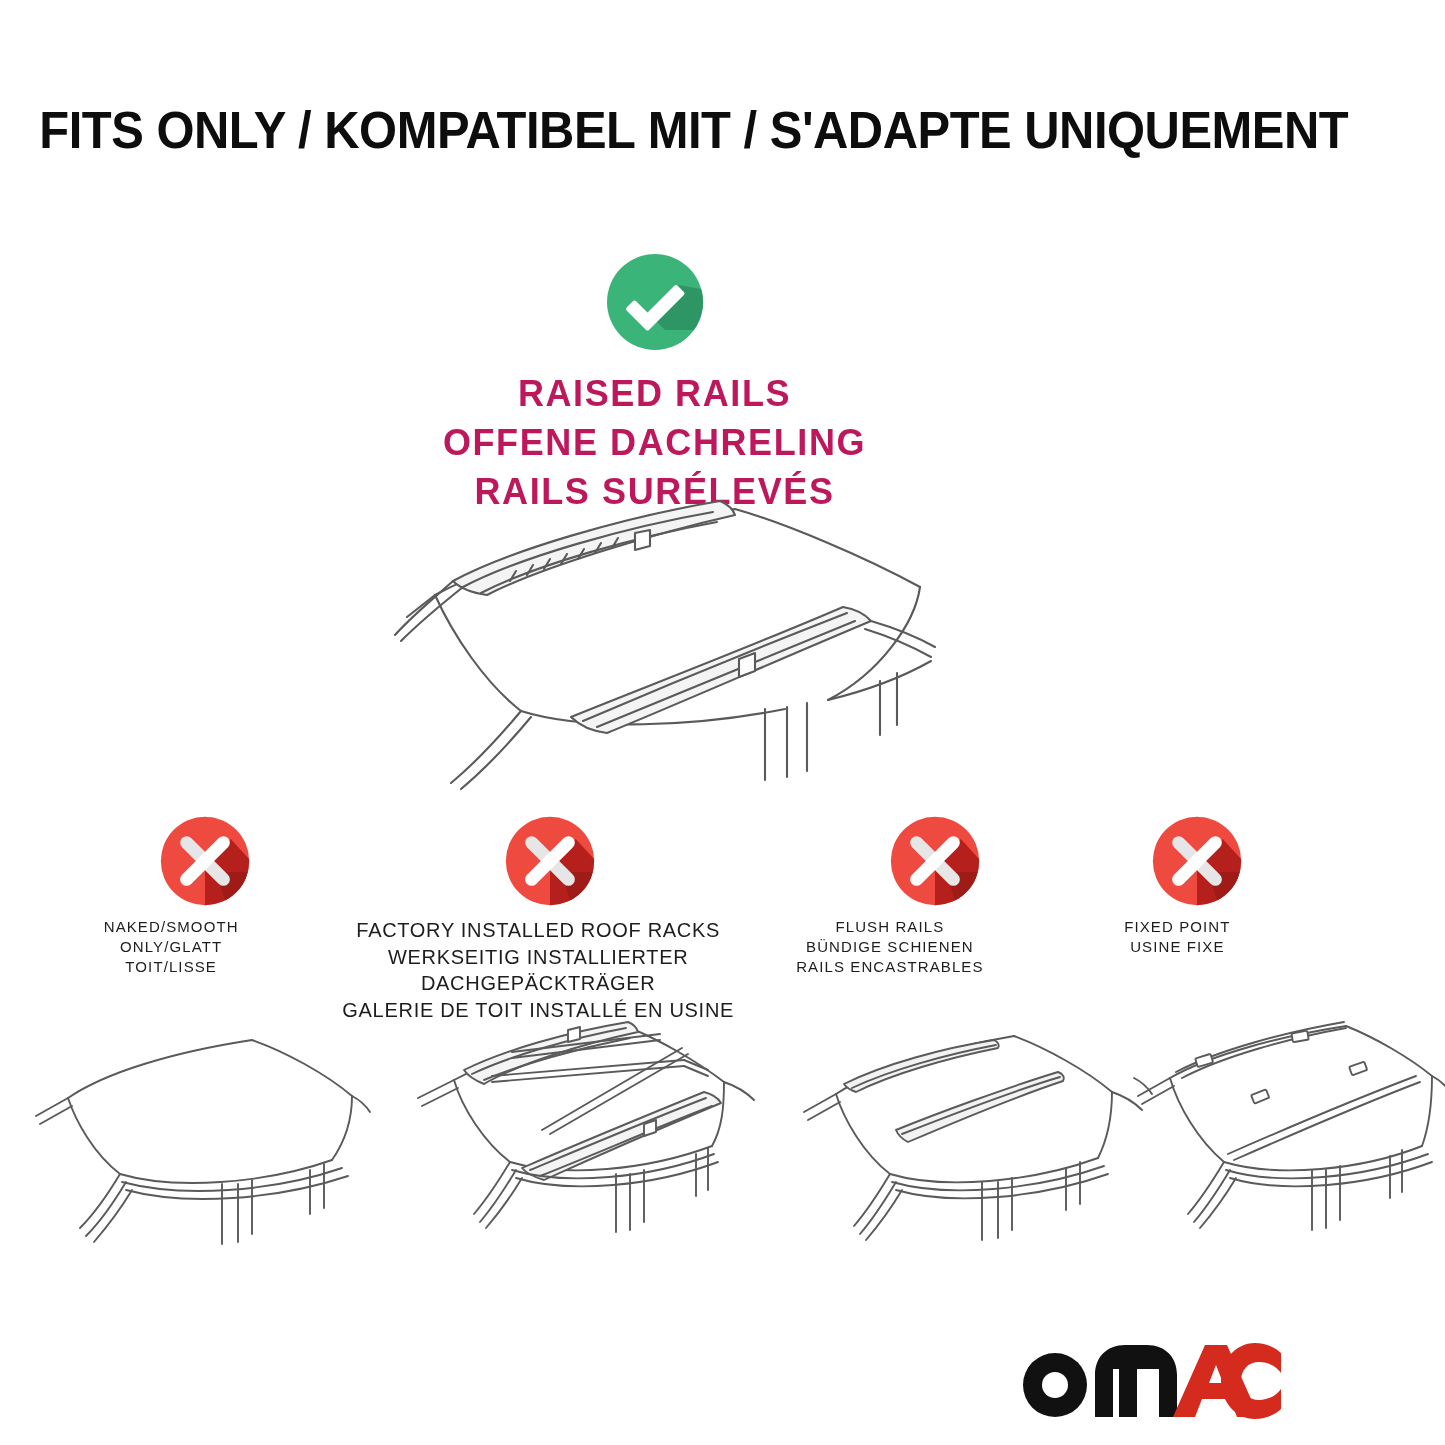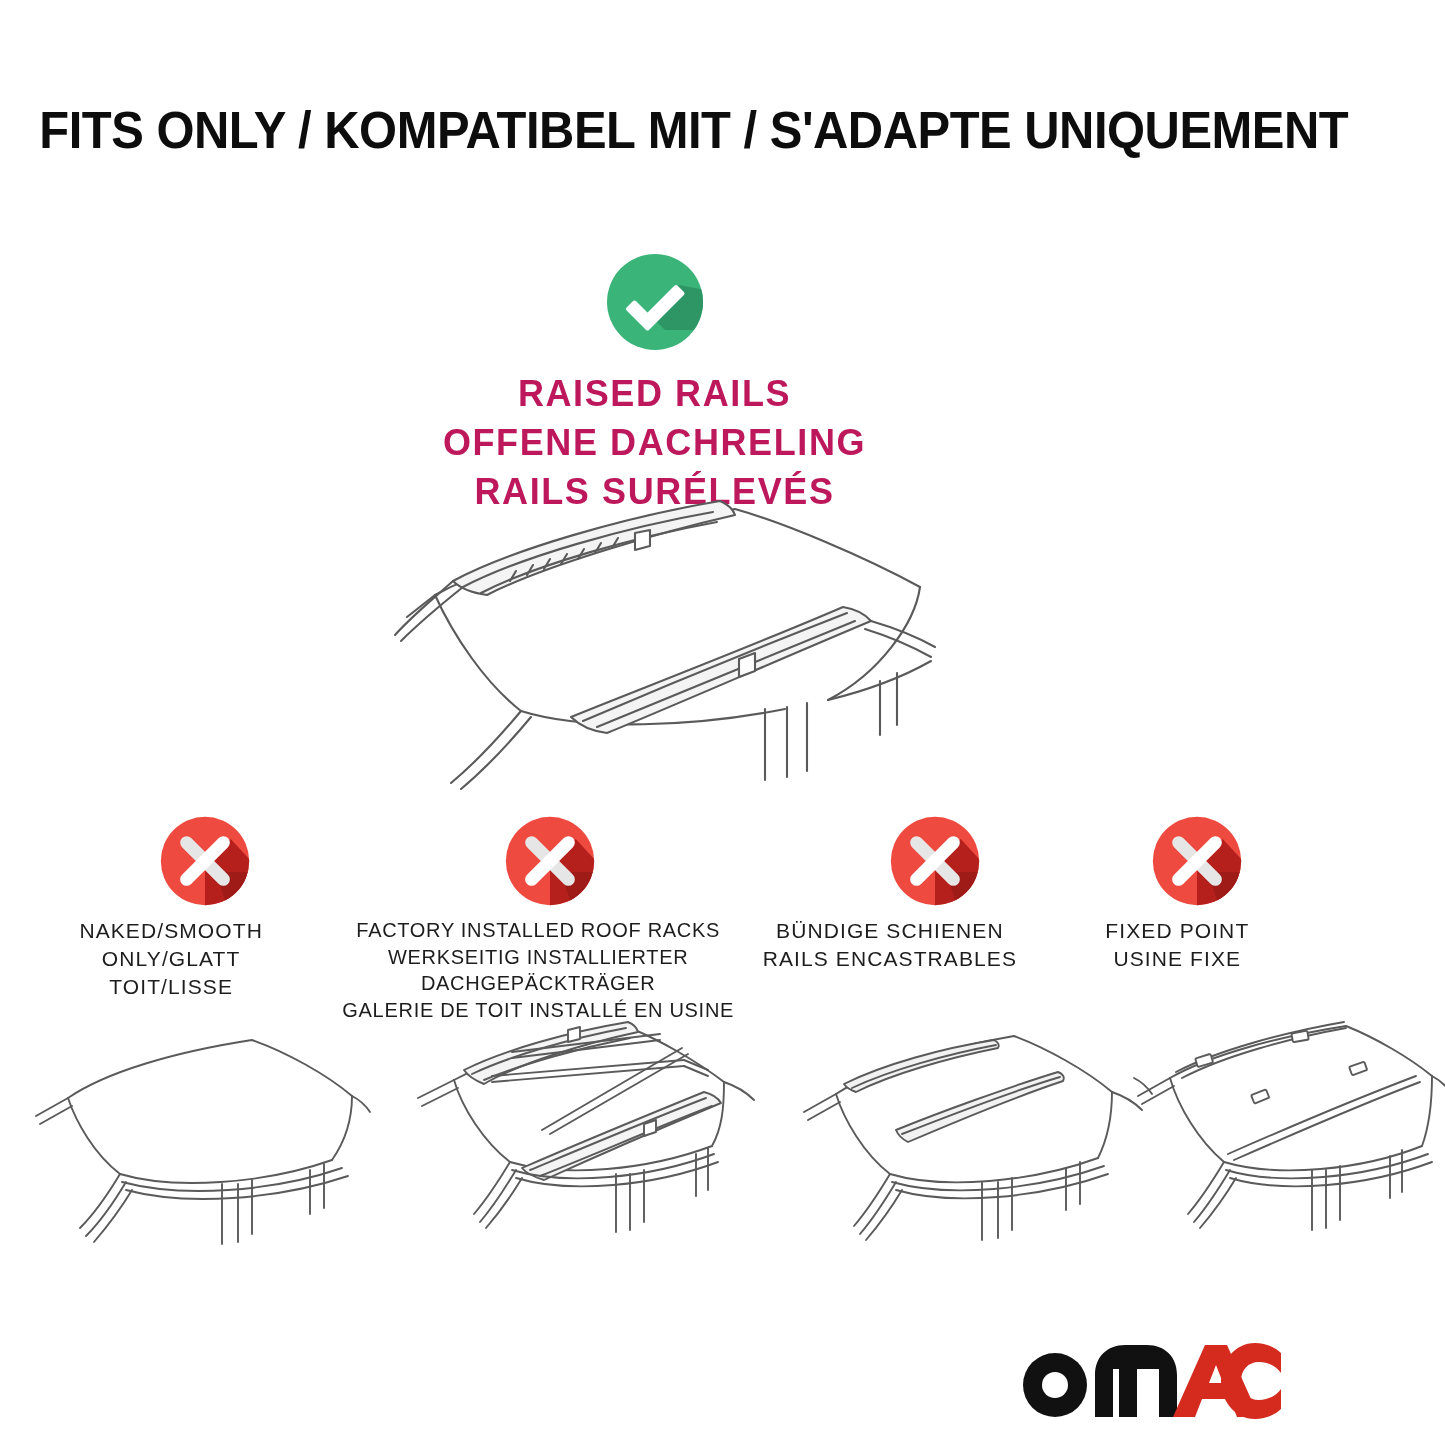--- a/index.html
+++ b/index.html
@@ -60,21 +60,21 @@
     position:absolute;
     left:0;right:0;top:815px;
     display:flex;
     align-items:flex-start;
   }
   .cell{position:relative;}
   .cell .icon-holder{width:92px;height:92px;margin:0 auto;}
   .cell-caption{
     margin-top:10px;
     text-align:center;
-    font-size:21px;
+    font-size:15px;
     line-height:1.33;
     letter-spacing:1.1px;
     color:#1d1d1d;
   }
   .cell-caption div{white-space:nowrap;}
 
   
   .cell-1{width:390px;}
   .cell-2{width:400px;}
   .cell-3{width:355px;}
@@ -245,20 +245,21 @@
           <circle cx="50" cy="50" r="48" fill="#EF4A40"></circle>
           <g clip-path="url(#clipRed3)">
             <path d="M50 50 L78 26 L100 50 L100 100 L50 100 Z" fill="#B5201C"></path>
             <path d="M62 62 L100 62 L100 100 L74 100 Z" fill="#9E1B18"></path>
           </g>
           <line x1="30" y1="30" x2="70" y2="70" stroke="#e6e6e6" stroke-width="14" stroke-linecap="round"></line>
           <line x1="70" y1="30" x2="30" y2="70" stroke="#ffffff" stroke-width="14" stroke-linecap="round"></line>
         </svg>
       </div>
       <div class="cell-caption">
+        <div>FLUSH RAILS</div>
         <div>BÜNDIGE SCHIENEN</div>
         <div>RAILS ENCASTRABLES</div>
       </div>
     </div>
 
     <div class="cell cell-4">
       <div class="icon-holder">
         <svg class="flat-icon" viewBox="0 0 100 100" width="92" height="92" aria-hidden="true">
           <defs>
               <clipPath id="clipRed4">

